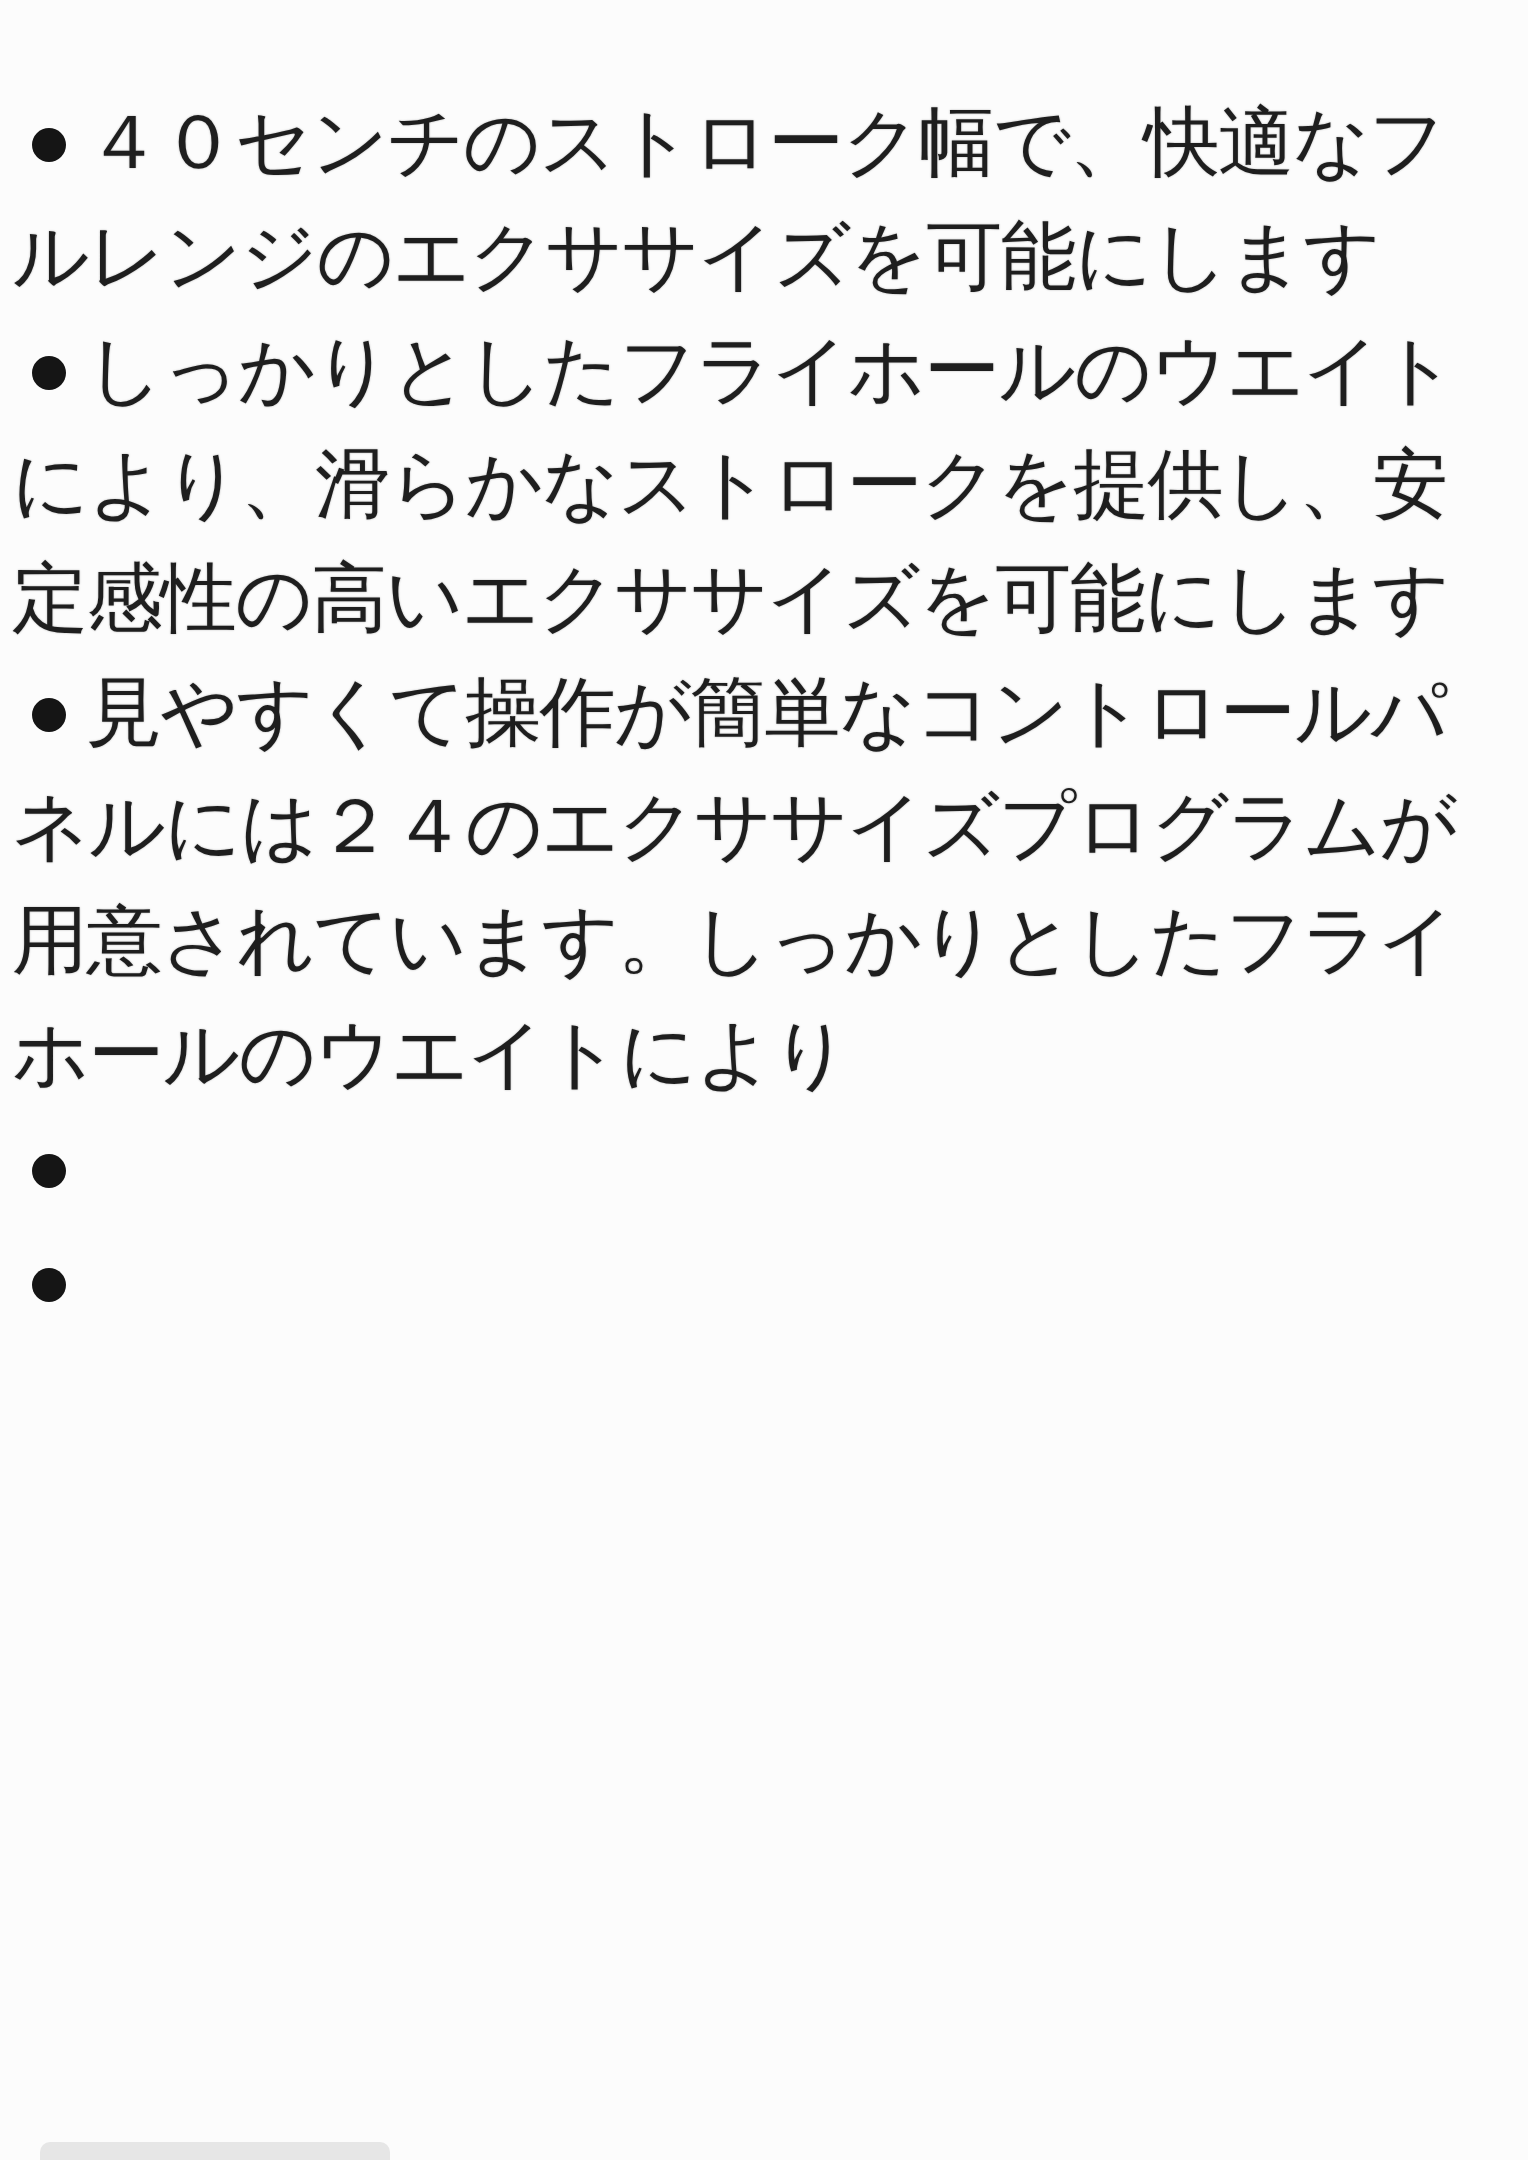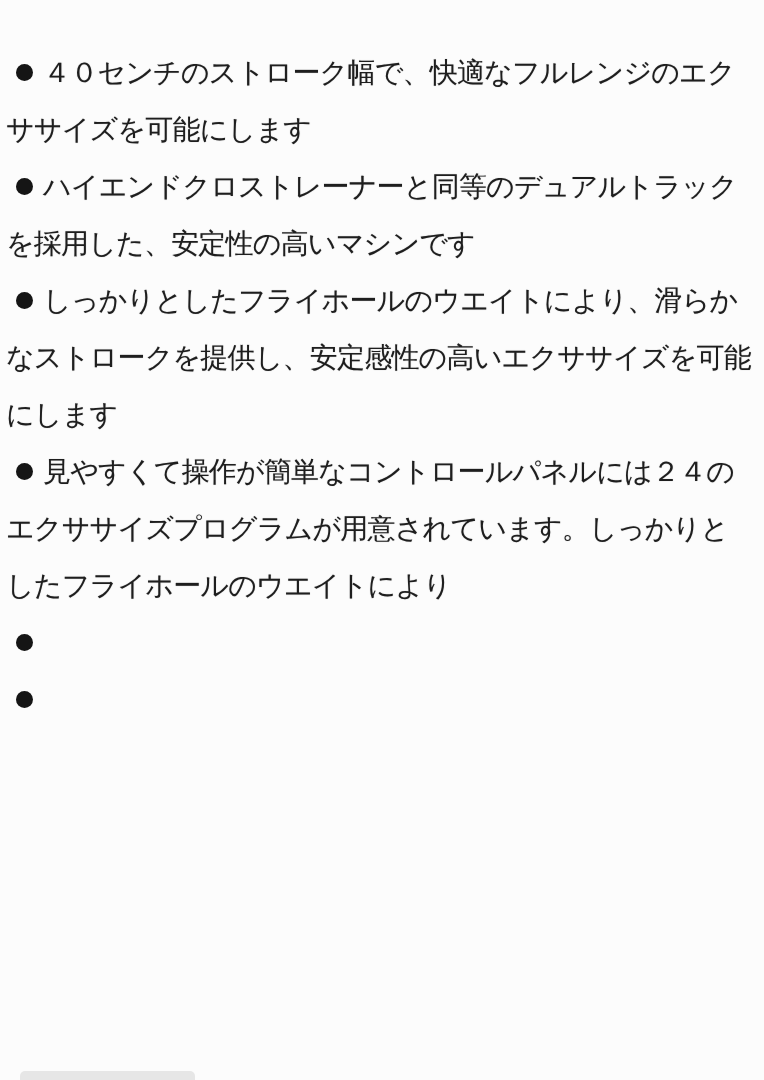--- a/index.html
+++ b/index.html
@@ -11,21 +11,21 @@
     height: 1080px;
     background: #fcfcfc;
     overflow: hidden;
     position: relative;
   }
   .doc {
     box-sizing: border-box;
     width: 764px;
     padding: 44px 12px 0 6px;
     font-family: "Liberation Serif", "DejaVu Serif", serif;
-    font-size: 28px;
+    font-size: 38px;
     letter-spacing: -0.8px;
     line-height: 57px;
     color: #1e1e1e;
     text-shadow: 0 0 1px rgba(30, 30, 30, 0.35);
   }
   .bullet-item {
     margin: 0;
     padding: 0;
     text-indent: 0;
     word-break: normal;
@@ -50,21 +50,20 @@
     border-radius: 5px 5px 0 0;
   }
 </style>
 </head>
 <body>
 
 <div class="doc">
 
   <p class="bullet-item"><span class="bullet-dot"></span><span>４０センチのストローク幅で、快適なフルレンジのエクササイズを可能にします</span></p>
 
-  <p class="bullet-item"><span class="bullet-dot"></span><span>ハイエンドクロストレーナーと同等のデュアルトラックを採用した、安定性の高いマシンです</span></p>
 
   <p class="bullet-item"><span class="bullet-dot"></span><span>しっかりとしたフライホールのウエイトにより、滑らかなストロークを提供し、安定感性の高いエクササイズを可能にします</span></p>
 
 
   <p class="bullet-item"><span class="bullet-dot"></span><span>見やすくて操作が簡単なコントロールパネルには２４のエクササイズプログラムが用意されています。しっかりとしたフライホールのウエイトにより</span></p>
 
   <p class="bullet-item"><span class="bullet-dot"></span></p>
 
   <p class="bullet-item"><span class="bullet-dot"></span></p>
 

